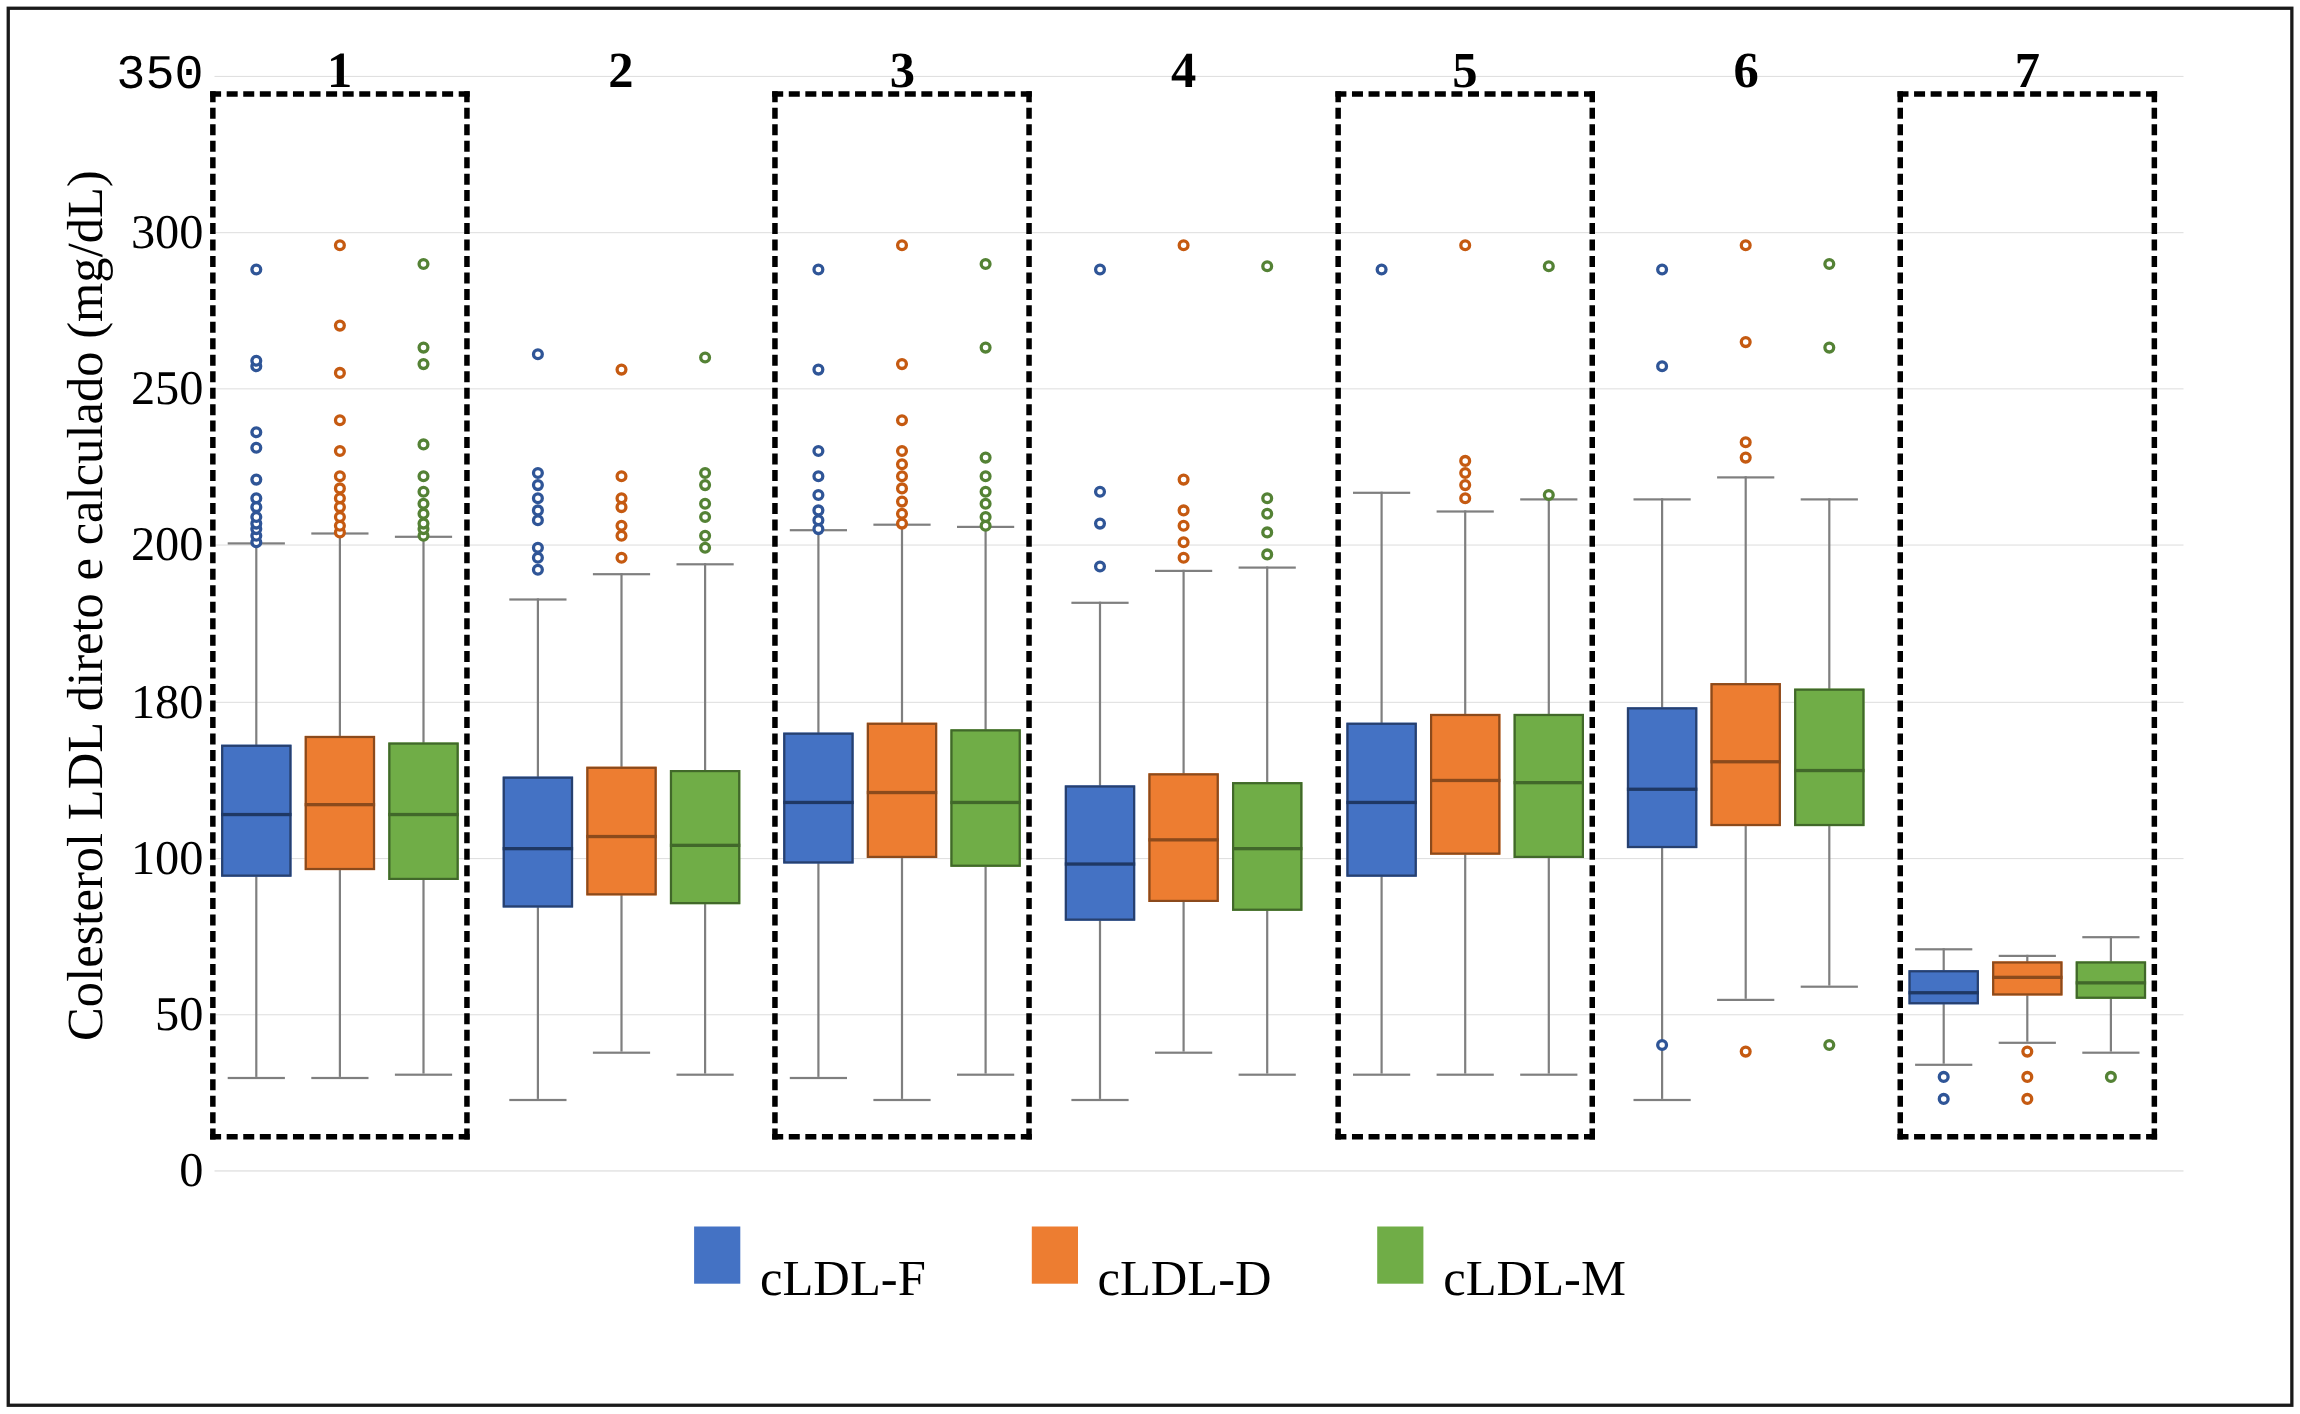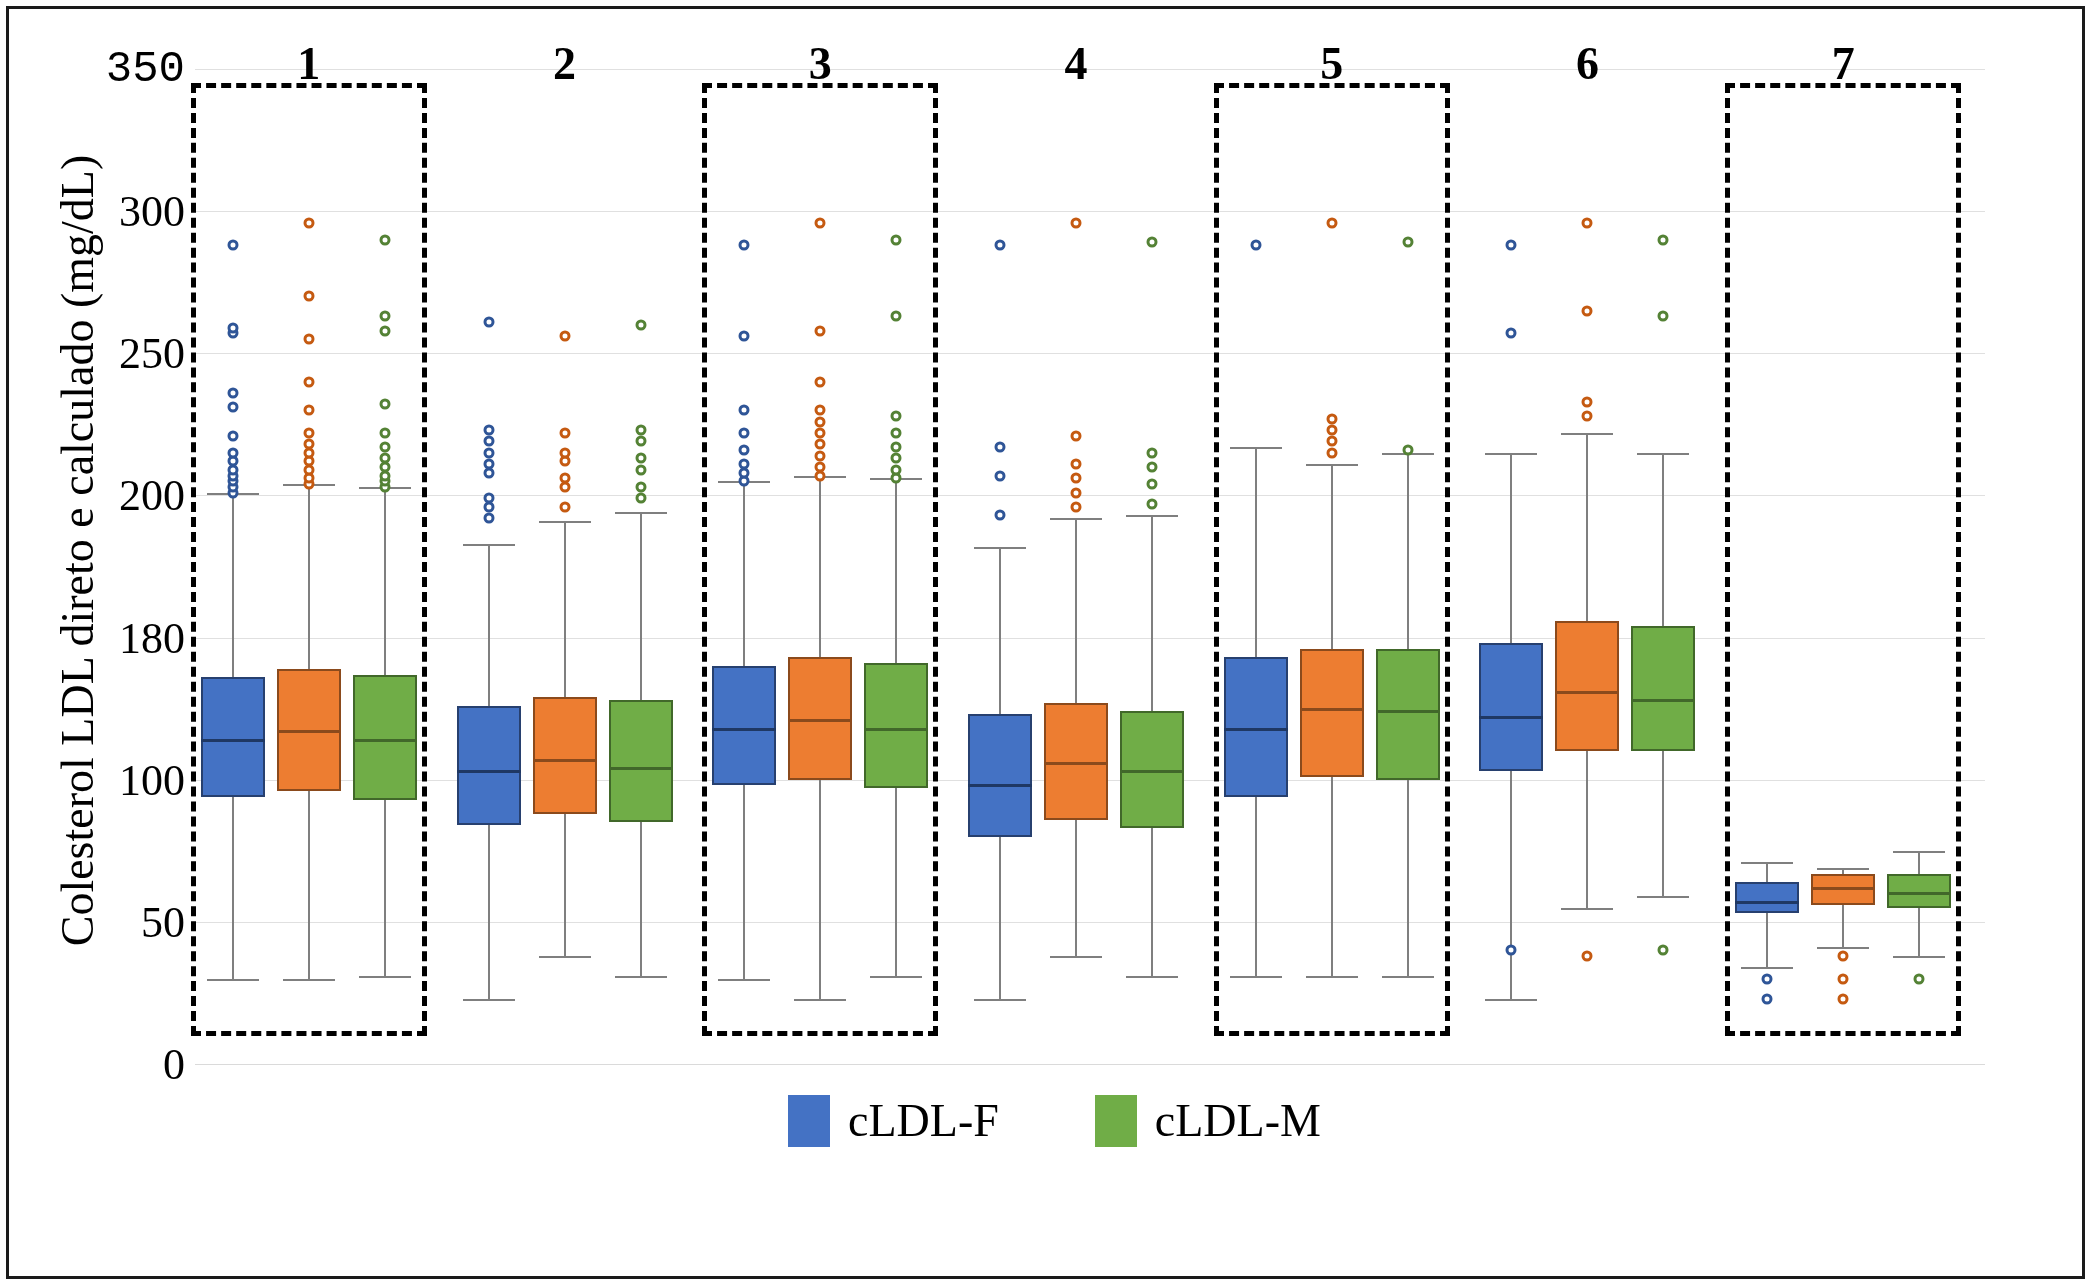--- a/index.html
+++ b/index.html
@@ -38,21 +38,21 @@
   .outlier.d{border:3px solid #c55a11;}
   .outlier.m{border:3px solid #548235;}
 
   
   #legend{position:absolute;left:0;top:1085px;width:2091px;display:flex;justify-content:center;align-items:center;gap:96px;}
   .lg{display:flex;align-items:center;gap:18px;}
   .lgsw{width:42px;height:52px;display:inline-block;}
   .lgsw.f{background:#4472c4;}
   .lgsw.d{background:#ed7d31;}
   .lgsw.m{background:#70ad47;}
-  .lgtx{font-size:46px;color:#000;white-space:nowrap;}
+  .lgtx{font-size:46px;color:#000;white-space:nowrap;margin-top:41px;}
 </style>
 </head>
 <body>
 
 <div id="page">
   <div id="frame">
 
     <div id="ytitle">Colesterol LDL direto e calculado (mg/dL)</div>
 
     <div id="plot">
@@ -356,18 +356,22 @@
           <div class="outlier m" style="left: 1724.14px; top: 909.714px;"></div>
         </div>
       </div>
 
     <div id="legend">
         <div class="lg">
           <span class="lgsw f"></span>
           <span class="lgtx">cLDL-F</span>
         </div>
         <div class="lg">
+          <span class="lgsw d"></span>
+          <span class="lgtx">cLDL-D</span>
+        </div>
+        <div class="lg">
           <span class="lgsw m"></span>
           <span class="lgtx">cLDL-M</span>
         </div>
       </div>
   </div>
 </div>
 
 </body></html>

